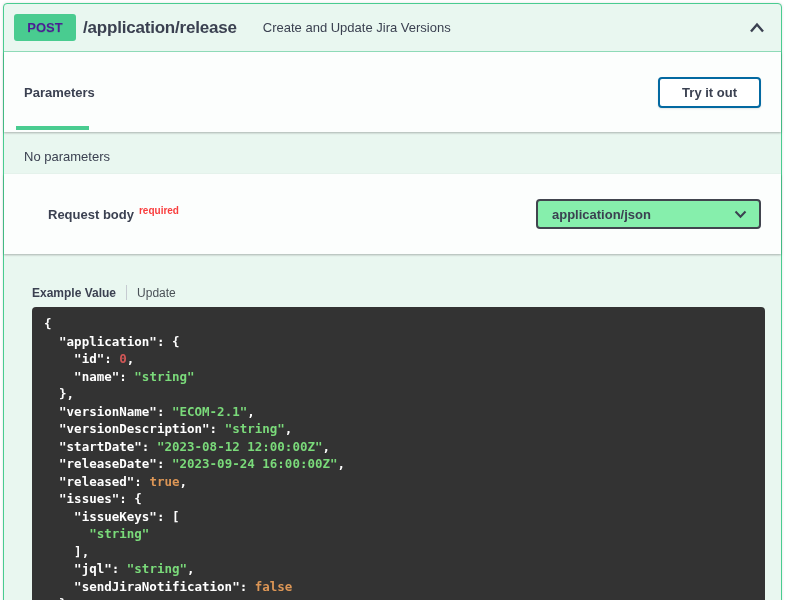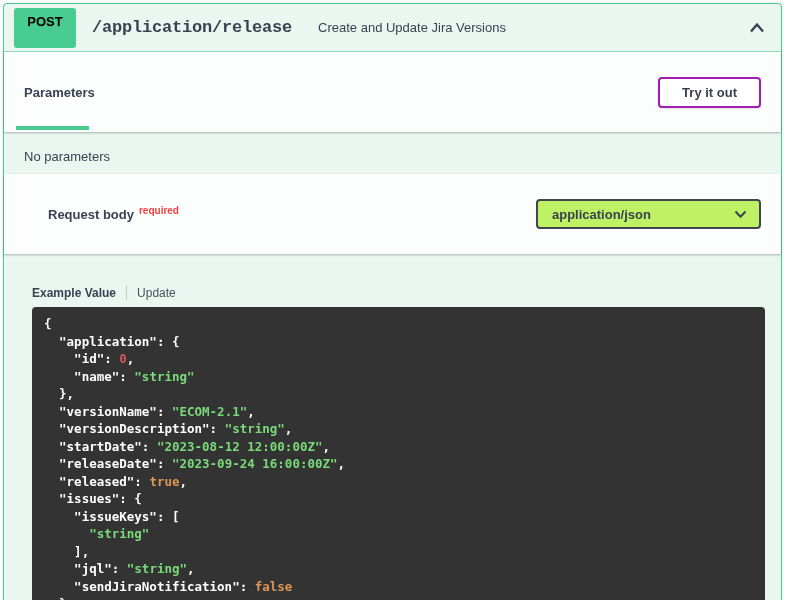--- a/index.html
+++ b/index.html
@@ -27,37 +27,37 @@
   .summary {
     display: flex;
     align-items: center;
     height: 47px;
     padding: 0 12px 0 10px;
     border-bottom: 1px solid rgba(73,204,144,.55);
     cursor: pointer;
   }
   .method-badge {
     background: var(--accent);
-    color: #000000;
+    color: #4c1d95;
     font-weight: 700;
     font-size: 13px;
     width: 62px;
-    height: 40px;
+    height: 27px;
     line-height: 27px;
     text-align: center;
     border-radius: 3px;
     text-shadow: 0 1px 0 rgba(0,0,0,.1);
     flex: 0 0 auto;
   }
   .op-path {
-    font-family: Liberation Mono, monospace;
+    font-family: Liberation Sans, sans-serif;
     font-weight: 700;
     font-size: 17px;
     color: var(--txt);
-    margin-left: 16px;
+    margin-left: 7px;
     letter-spacing: -0.2px;
   }
   .op-desc {
     font-size: 13px;
     color: var(--txt);
     margin-left: 26px;
     flex: 1 1 auto;
   }
   .collapse-btn {
     background: none;
@@ -87,21 +87,21 @@
   .tab-underline {
     position: absolute;
     left: 12px;
     bottom: 2px;
     width: 73px;
     height: 4px;
     background: var(--accent);
   }
   .tryout-btn {
     background: #fff;
-    border: 2px solid #a21caf;
+    border: 2px solid #0369a1;
     border-radius: 4px;
     padding: 6px 22px;
     font-family: "Liberation Sans", sans-serif;
     font-size: 13px;
     font-weight: 700;
     color: var(--txt);
     cursor: pointer;
     box-shadow: 0 1px 2px rgba(0,0,0,.1);
   }
   .no-params {
@@ -123,21 +123,21 @@
     top: -5px;
     margin-left: 5px;
   }
   .content-type-select {
     display: flex;
     align-items: center;
     justify-content: space-between;
     width: 225px;
     height: 30px;
     box-sizing: border-box;
-    background: #bef264;
+    background: #86efac;
     border: 2px solid #41444e;
     border-radius: 4px;
     padding: 0 12px 0 14px;
     font-size: 13px;
     font-weight: 700;
     color: var(--txt);
     cursor: pointer;
   }
   
   .example-section {

